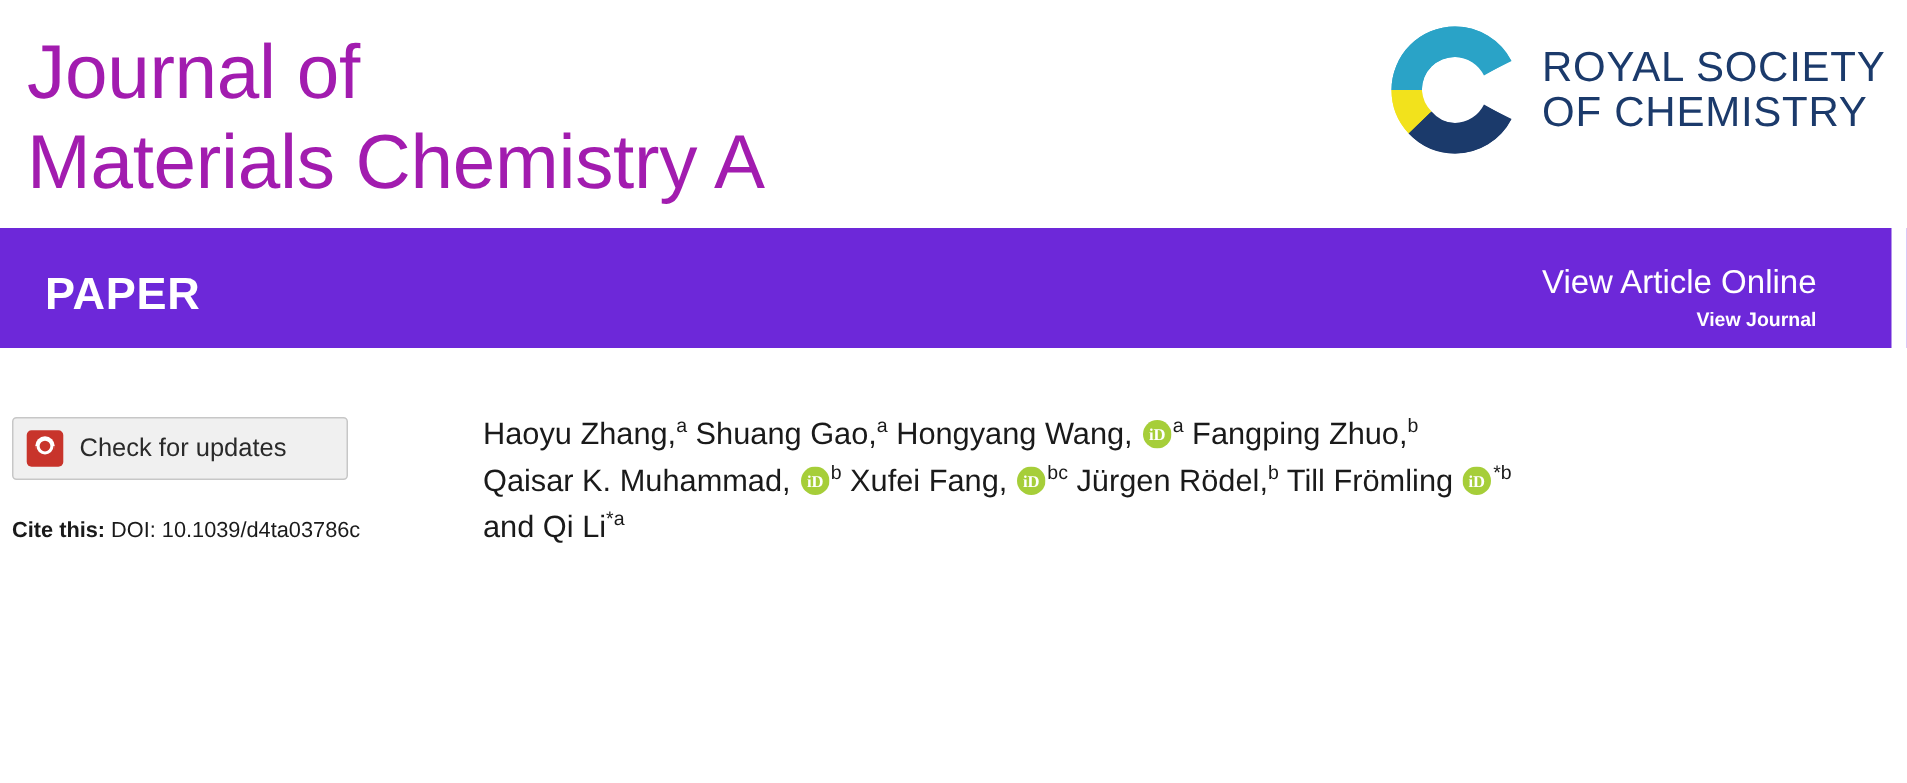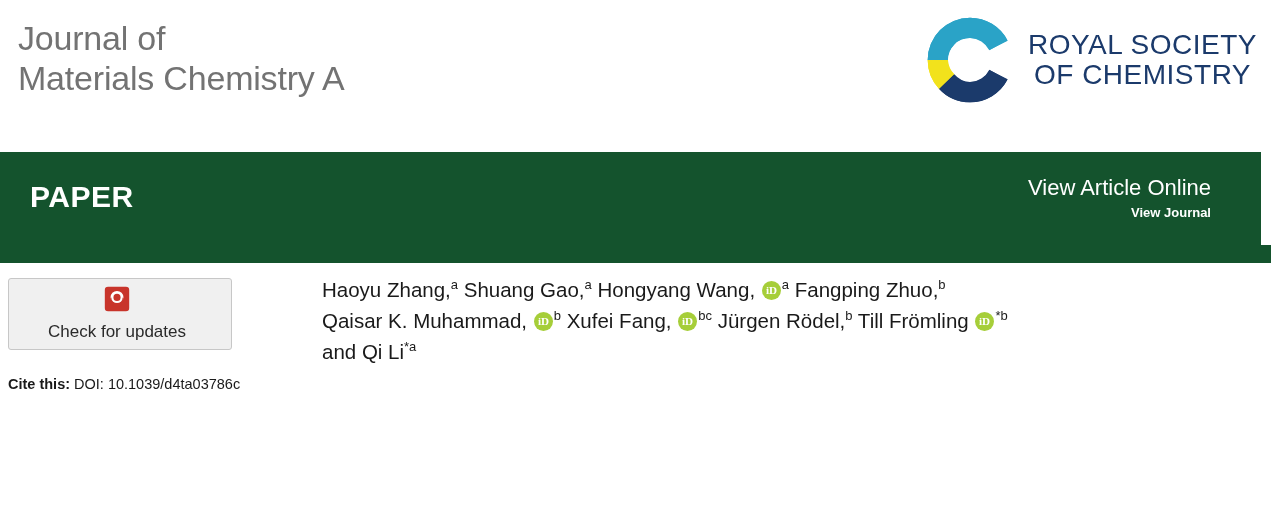--- a/index.html
+++ b/index.html
@@ -21,37 +21,36 @@
   }
 
   
   .masthead {
     position: absolute;
     left: 18px;
     top: 18px;
     width: 700px;
   }
   .journal-title {
-    font-size: 34px;
+    font-size: 51px;
     line-height: 1.18;
     font-weight: 400;
-    color: #737373;
+    color: #a21caf;
     letter-spacing: -0.2px;
     white-space: pre-line;
   }
 
   
   .rsc-logo {
     position: absolute;
     right: 14px;
     top: 14px;
     display: flex;
     align-items: center;
     gap: 12px;
-    text-align: center;
   }
   .rsc-mark {
     width: 92px;
     height: 92px;
     flex: none;
   }
   .rsc-words {
     line-height: 1.08;
     color: #1b3a6b;
   }
@@ -70,22 +69,22 @@
   .rsc-words .l2 b {
     font-weight: 400;
   }
 
   
   .banner {
     position: absolute;
     left: 0;
     top: 152px;
     width: 1271px;
-    height: 111px;
-    background: #14532d;
+    height: 80px;
+    background: #6d28d9;
   }
   .banner-label {
     position: absolute;
     left: 30px;
     top: 28px;
     font-size: 30px;
     font-weight: 700;
     color: #ffffff;
     letter-spacing: 0.5px;
   }
@@ -126,21 +125,20 @@
   .updates-box {
     display: flex;
     align-items: center;
     gap: 10px;
     border: 1px solid #c7c7c7;
     background: #f0f0f0;
     border-radius: 3px;
     padding: 7px 14px 7px 8px;
     width: 224px;
     box-sizing: border-box;
-    flex-direction: column;
   }
   .updates-badge {
     width: 26px;
     height: 26px;
     flex: none;
   }
   .updates-label {
     font-size: 17px;
     color: #2a2a2a;
   }

